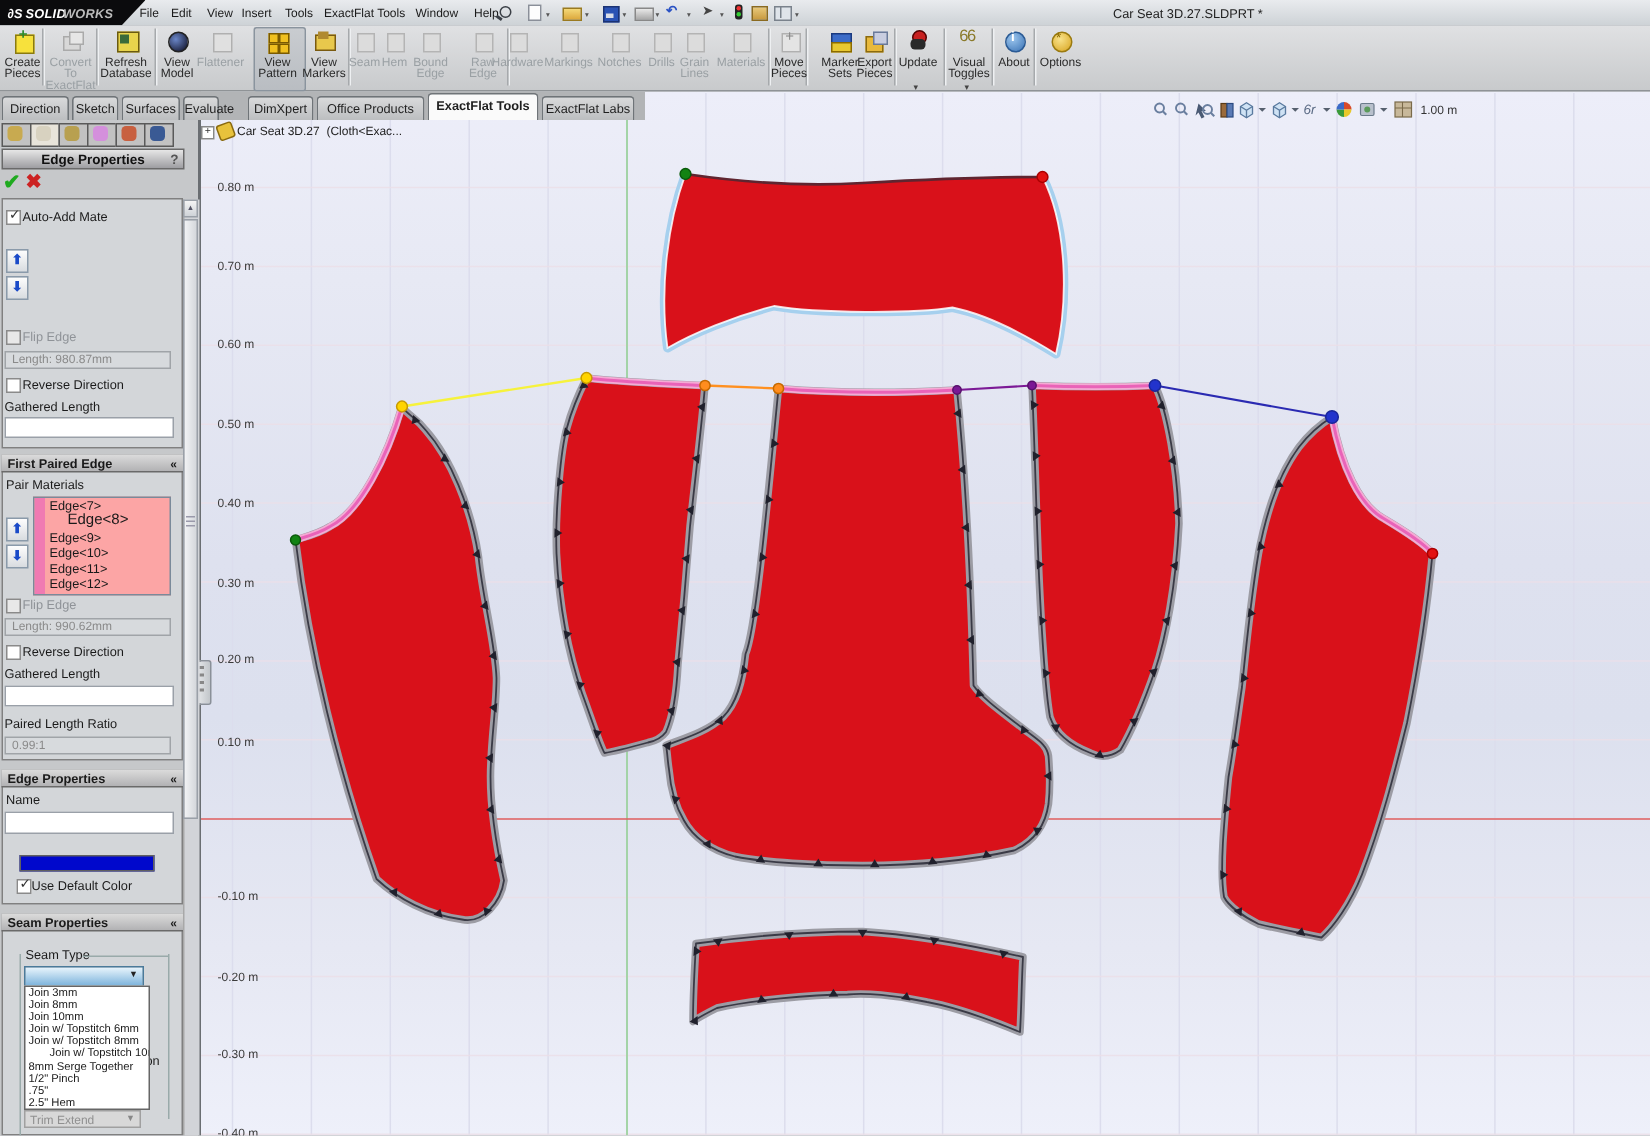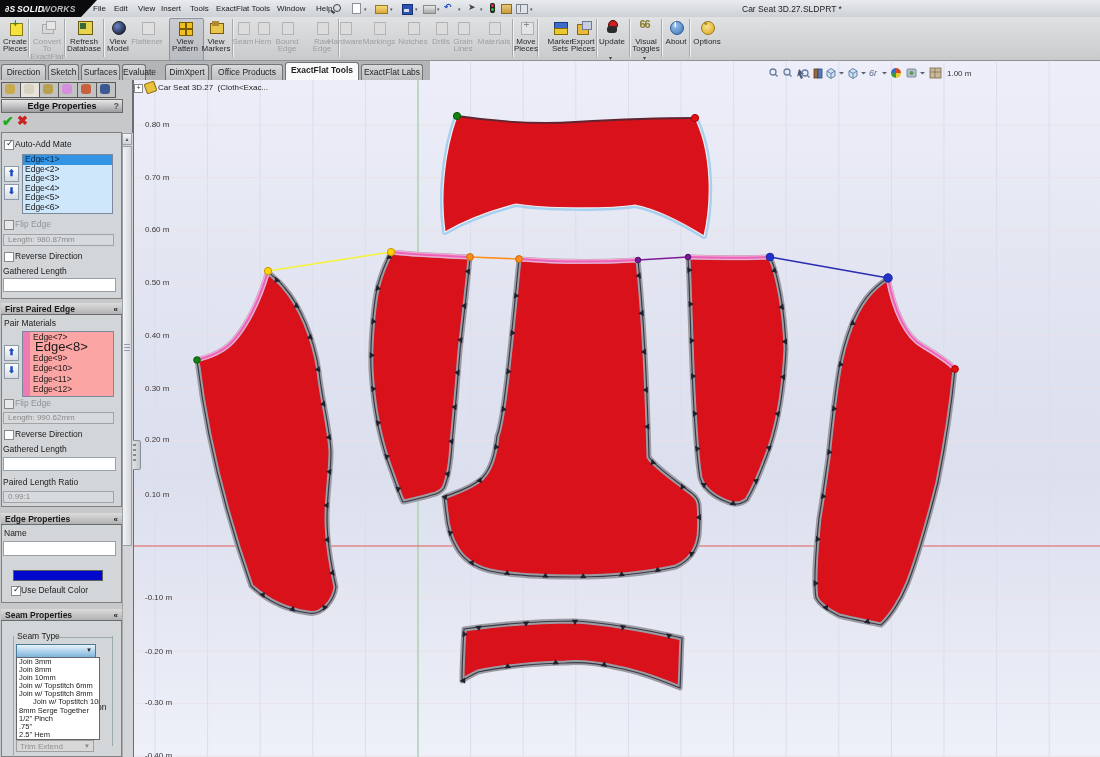--- a/index.html
+++ b/index.html
@@ -302,21 +302,21 @@
     <div class="tbtn dis" style="left:323px"><span class="ic"><span style="position:absolute;left:2px;top:2px;width:10px;height:11px;background:#dcdcdc;border:1px solid #b4b4b4"></span></span><div>Hardware</div></div>
     <div class="tbtn dis" style="left:357px"><span class="ic"><span style="position:absolute;left:2px;top:2px;width:10px;height:11px;background:#dcdcdc;border:1px solid #b4b4b4"></span></span><div>Markings</div></div>
     <div class="tbtn dis" style="left:391px"><span class="ic"><span style="position:absolute;left:2px;top:2px;width:10px;height:11px;background:#dcdcdc;border:1px solid #b4b4b4"></span></span><div>Notches</div></div>
     <div class="tbtn dis" style="left:419px"><span class="ic"><span style="position:absolute;left:2px;top:2px;width:10px;height:11px;background:#dcdcdc;border:1px solid #b4b4b4"></span></span><div>Drills</div></div>
     <div class="tbtn dis" style="left:441px"><span class="ic"><span style="position:absolute;left:2px;top:2px;width:10px;height:11px;background:#dcdcdc;border:1px solid #b4b4b4"></span></span><div>Grain</div><div>Lines</div></div>
     <div class="tbtn dis" style="left:472px"><span class="ic"><span style="position:absolute;left:2px;top:2px;width:10px;height:11px;background:#dcdcdc;border:1px solid #b4b4b4"></span></span><div>Materials</div></div>
     <div class="tbtn" style="left:504px"><span class="ic"><span style="position:absolute;left:2px;top:2px;width:11px;height:11px;background:#e4e4e4;border:1px solid #b0b0b0"></span><span style="position:absolute;left:5px;top:1px;color:#888;font-size:10px">+</span></span><div>Move</div><div>Pieces</div></div>
     <div class="tbtn" style="left:538px"><span class="ic"><span style="position:absolute;left:1px;top:2px;width:12px;height:5px;background:#3c6cc8;border:1px solid #1a3a80"></span><span style="position:absolute;left:1px;top:8px;width:12px;height:5px;background:#e8c830;border:1px solid #8a6a00"></span></span><div>Marker</div><div>Sets</div></div>
     <div class="tbtn" style="left:561px"><span class="ic"><span style="position:absolute;left:1px;top:4px;width:10px;height:9px;background:#e8b93c;border:1px solid #8a6a10"></span><span style="position:absolute;left:6px;top:1px;width:8px;height:7px;background:#c8cde0;border:1px solid #6a7a9a"></span></span><div>Export</div><div>Pieces</div></div>
     <div class="tbtn" style="left:590px"><span class="ic"><span style="position:absolute;left:3px;top:0px;width:8px;height:8px;border-radius:50%;background:#c82020;border:1px solid #500"></span><span style="position:absolute;left:2px;top:6px;width:10px;height:7px;border-radius:3px;background:#2a2a2a"></span></span><div>Update</div></div>
-    <div class="tbtn" style="left:624px"><span class="ic" style="color:#8a7a2a;font-size:11px;font-weight:bold;letter-spacing:-1px"><span style="position:absolute;left:1px;top:1px">66</span></span><div>Visual</div><div>Toggles</div></div>
+    <div class="tbtn" style="left:624px"><span class="ic" style="color:#8a7a2a;font-size:11px;font-weight:normal;letter-spacing:-1px"><span style="position:absolute;left:1px;top:1px">66</span></span><div>Visual</div><div>Toggles</div></div>
     <div class="tbtn" style="left:654px"><span class="ic"><span style="position:absolute;left:1px;top:1px;width:12px;height:12px;border-radius:50%;background:radial-gradient(circle at 35% 30%,#9cc6ee,#3a72b4);border:1px solid #2a5a94"></span><span style="position:absolute;left:5.5px;top:1px;color:#fff;font-size:9px;font-weight:bold">i</span></span><div>About</div></div>
     <div class="tbtn" style="left:685px"><span class="ic"><span style="position:absolute;left:1px;top:1px;width:12px;height:12px;border-radius:50%;background:radial-gradient(circle at 40% 35%,#f8e28a,#d8a420);border:1px solid #9a7a10"></span><span style="position:absolute;left:4.5px;top:2px;color:#8a6a00;font-size:9px">*</span></span><div>Options</div></div>
     <div style="position:absolute;left:609px;top:37px;color:#444;font-size:6px">▾</div>
     <div style="position:absolute;left:643px;top:37px;color:#444;font-size:6px">▾</div>
   </div>
 <div id="tabrow">
     <div class="tab" style="left:1px;width:45px">Direction</div>
     <div class="tab" style="left:48px;width:31px">Sketch</div>
     <div class="tab" style="left:81px;width:39px">Surfaces</div>
     <div class="tab" style="left:122px;width:24px">Evaluate</div>
@@ -347,44 +347,36 @@
     <div style="position:absolute;left:96px;top:82px;width:18px;height:14px;background:#c2c2c2;border:1px solid #5a5a5a"></div>
     <div style="position:absolute;left:100px;top:84px;width:10px;height:10px;border-radius:3px;background:#3a5a94"></div>
     <div style="position:absolute;left:1px;top:99px;width:122px;height:14px;background:linear-gradient(#e6e6e6,#9e9ea2);border:1px solid #6a6a6a;box-sizing:border-box;font-size:9px;font-weight:bold;text-align:center;line-height:13px;color:#111">Edge Properties<span style="position:absolute;right:3px;color:#555">?</span></div>
     <div style="position:absolute;left:2px;top:113px;color:#1faa1f;font-size:14px;font-weight:bold">✔</div>
     <div style="position:absolute;left:17px;top:113px;color:#cc2222;font-size:13px;font-weight:bold">✖</div>
     <div style="position:absolute;left:1px;top:132px;width:121px;height:167px;background:#d3d6d9;border:1px solid #808080;box-sizing:border-box"></div>
     <div style="position:absolute;left:4px;top:140px;width:8px;height:8px;background:#fff;border:1px solid #8a8a8a">
       <span style="position:absolute;left:1px;top:-3px;color:#333;font-size:9px">✓</span>
     </div>
     <div class="pl" style="left:15px;top:139px">Auto-Add Mate</div>
-    <div style="position:absolute;left:22px;top:154px;width:89px;height:58px;background:#cfe7fa;border:1px solid #7a8a9a;overflow:hidden">
-      <div style="height:9.6px;background:#3494e4;color:#0a2a4a;font-size:8.5px;padding-left:2px;line-height:9.5px">Edge&lt;1&gt;</div>
-      <div style="height:9.6px;font-size:8.5px;padding-left:2px;line-height:9.5px">Edge&lt;2&gt;</div>
-      <div style="height:9.6px;font-size:8.5px;padding-left:2px;line-height:9.5px">Edge&lt;3&gt;</div>
-      <div style="height:9.6px;font-size:8.5px;padding-left:2px;line-height:9.5px">Edge&lt;4&gt;</div>
-      <div style="height:9.6px;font-size:8.5px;padding-left:2px;line-height:9.5px">Edge&lt;5&gt;</div>
-      <div style="height:9.6px;font-size:8.5px;padding-left:2px;line-height:9.5px">Edge&lt;6&gt;</div>
-    </div>
     <div style="position:absolute;left:4px;top:166px;width:13px;height:14px;background:linear-gradient(#fdfdfd,#d8dce0);border:1px solid #8a9aaa;text-align:center;line-height:13px;font-size:9px;color:#1a4ac8;font-weight:bold">⬆</div>
     <div style="position:absolute;left:4px;top:184px;width:13px;height:14px;background:linear-gradient(#fdfdfd,#d8dce0);border:1px solid #8a9aaa;text-align:center;line-height:13px;font-size:9px;color:#1a4ac8;font-weight:bold">⬇</div>
     <div style="position:absolute;left:4px;top:220px;width:8px;height:8px;background:#e8e8e8;border:1px solid #8a8a8a"></div>
     <div class="pl dis" style="left:15px;top:219px">Flip Edge</div>
     <div style="position:absolute;left:3px;top:234px;width:105px;height:10px;background:#d7dadd;border:1px solid #a0a4a8;font-size:8px;color:#8a8a8a;line-height:10px;padding-left:4px">Length: 980.87mm</div>
     <div style="position:absolute;left:4px;top:252px;width:8px;height:8px;background:#fff;border:1px solid #8a8a8a"></div>
     <div class="pl" style="left:15px;top:251px">Reverse Direction</div>
     <div class="pl" style="left:3px;top:266px">Gathered Length</div>
     <div style="position:absolute;left:3px;top:278px;width:111px;height:12px;background:#fff;border:1px solid #9aa0a8"></div>
     <div style="position:absolute;left:1px;top:303px;width:121px;height:204px;background:#d3d6d9;border:1px solid #808080;box-sizing:border-box"></div>
     <div style="position:absolute;left:1px;top:303px;width:121px;height:12px;background:linear-gradient(#dcdcdc,#b2b2b4);border-bottom:1px solid #6a6a6a;font-size:8.5px;font-weight:bold;color:#1a1a1a;line-height:12px;padding-left:4px;box-sizing:border-box">First Paired Edge<span style="position:absolute;right:4px;top:1px;font-size:8px">«</span></div>
     <div class="pl" style="left:4px;top:318px">Pair Materials</div>
     <div style="position:absolute;left:22px;top:331px;width:90px;height:64px;background:#fca5a5;border:1px solid #7a8a9a;overflow:hidden">
       <div style="position:absolute;left:0;top:0;width:7px;height:64px;background:#f07ab2"></div>
       <div style="margin-left:10px;height:10.4px;font-size:8.5px;line-height:10.4px">Edge&lt;7&gt;</div>
-      <div style="margin-left:12px;height:10.4px;font-size:13px;line-height:10.4px">Edge&lt;8&gt;</div>
+      <div style="margin-left:22px;height:10.4px;font-size:10px;line-height:10.4px">Edge&lt;8&gt;</div>
       <div style="margin-left:10px;height:10.4px;font-size:8.5px;line-height:10.4px">Edge&lt;9&gt;</div>
       <div style="margin-left:10px;height:10.4px;font-size:8.5px;line-height:10.4px">Edge&lt;10&gt;</div>
       <div style="margin-left:10px;height:10.4px;font-size:8.5px;line-height:10.4px">Edge&lt;11&gt;</div>
       <div style="margin-left:10px;height:10.4px;font-size:8.5px;line-height:10.4px">Edge&lt;12&gt;</div>
     </div>
     <div style="position:absolute;left:4px;top:345px;width:13px;height:14px;background:linear-gradient(#fdfdfd,#d8dce0);border:1px solid #8a9aaa;text-align:center;line-height:13px;font-size:9px;color:#1a4ac8;font-weight:bold">⬆</div>
     <div style="position:absolute;left:4px;top:363px;width:13px;height:14px;background:linear-gradient(#fdfdfd,#d8dce0);border:1px solid #8a9aaa;text-align:center;line-height:13px;font-size:9px;color:#1a4ac8;font-weight:bold">⬇</div>
     <div style="position:absolute;left:4px;top:399px;width:8px;height:8px;background:#e8e8e8;border:1px solid #8a8a8a"></div>
     <div class="pl dis" style="left:15px;top:398px">Flip Edge</div>
     <div style="position:absolute;left:3px;top:412px;width:105px;height:10px;background:#d7dadd;border:1px solid #a0a4a8;font-size:8px;color:#8a8a8a;line-height:10px;padding-left:4px">Length: 990.62mm</div>

